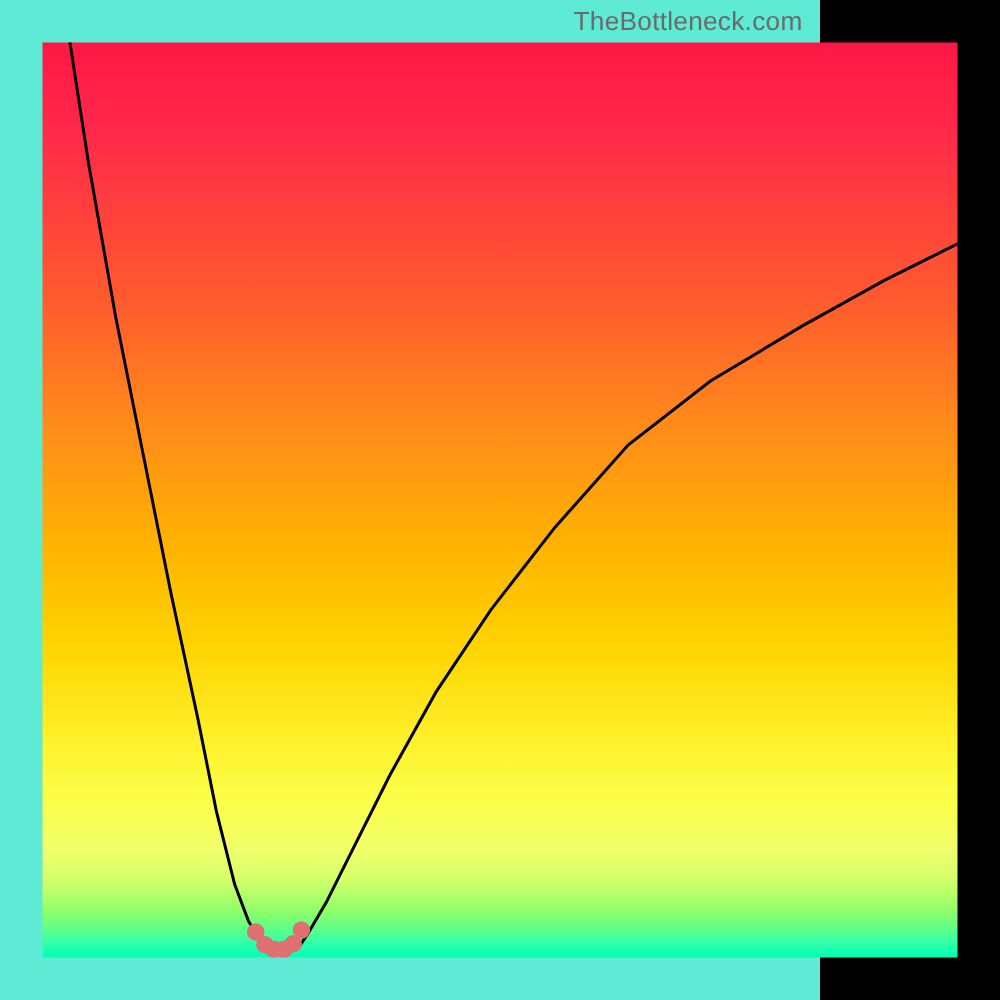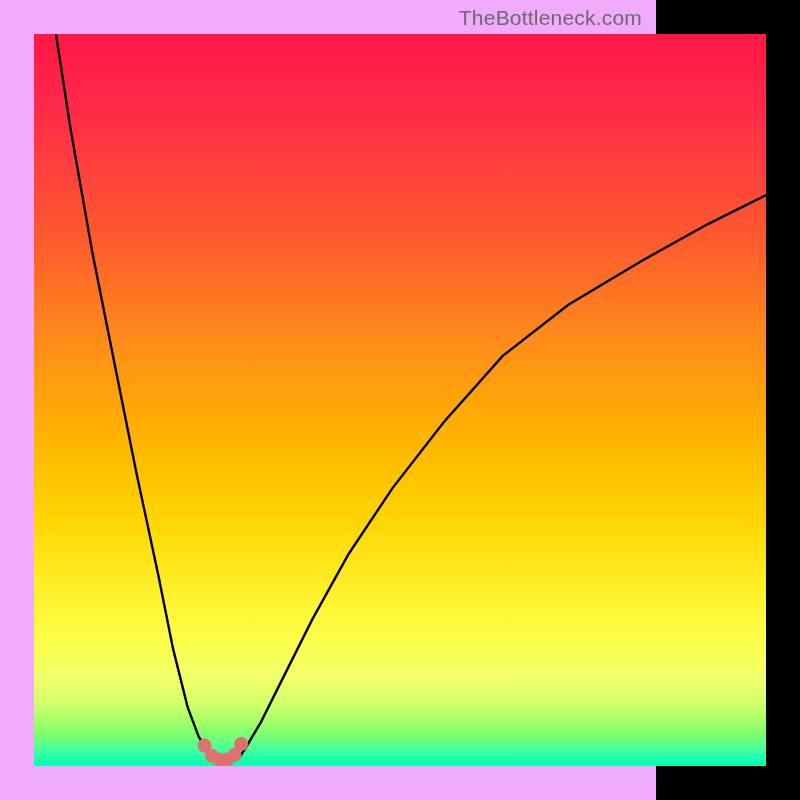--- a/index.html
+++ b/index.html
@@ -1,21 +1,21 @@
 <!DOCTYPE html>
 <html><head>
 <meta charset="utf-8">
 <style>
   * { margin: 0; padding: 0; box-sizing: border-box; }
   html, body { width: 800px; height: 800px; background: #000; overflow: hidden; }
   .stage {
     position: relative;
     width: 656px;
     height: 800px;
-    background: #f0abfc;
+    background: #5eead4;
   }
   .plot-area {
     position: absolute;
     left: 34px;
     top: 34px;
     width: 732px;
     height: 732px;
     
     background: linear-gradient(
       to bottom,

